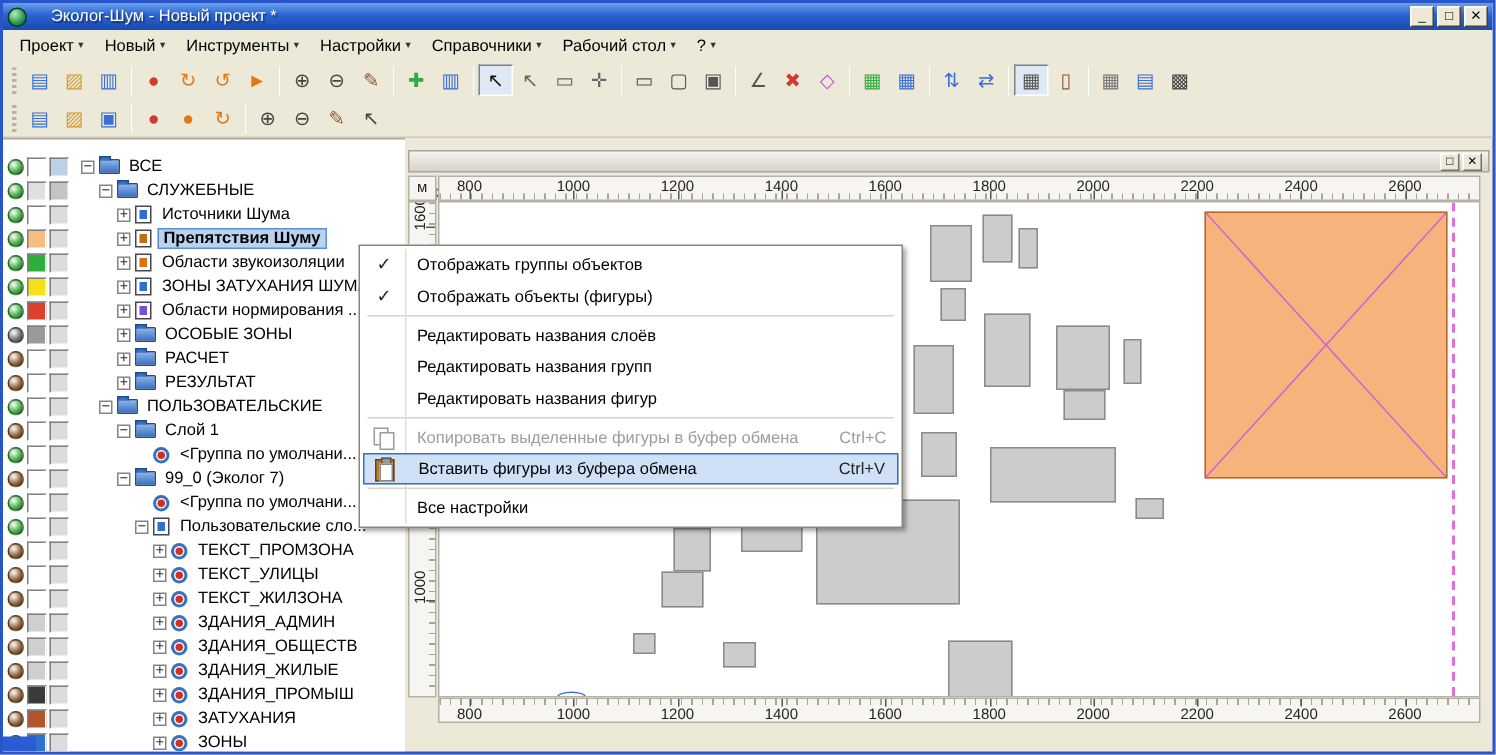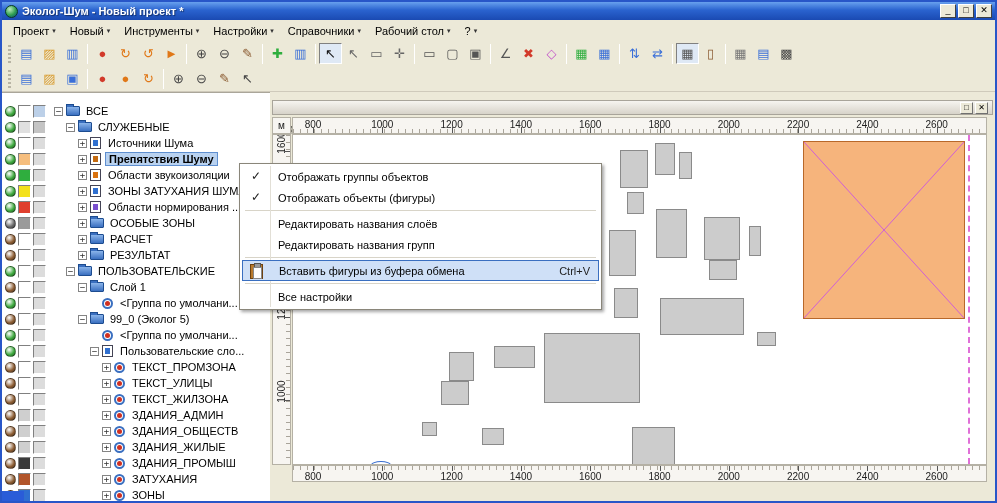--- a/index.html
+++ b/index.html
@@ -4,21 +4,21 @@
 <style>
   *{margin:0;padding:0;box-sizing:border-box;}
   body{background:#9aa0a8;font-family:"Liberation Sans",sans-serif;}
   .window{position:relative;width:997px;height:503px;background:#ece9d8;border:2px solid #2856c8;overflow:hidden;font-size:11px;color:#000;}
 
   
   .titlebar{position:absolute;left:0;top:0;right:0;height:18px;display:flex;align-items:center;padding:0 3px;
     background:linear-gradient(180deg,#68a0ee 0%,#2a63cf 45%,#1a4ab2 100%);color:#fff;}
   .app-icon{width:13px;height:13px;border-radius:50%;flex:none;margin-right:4px;border:1px solid #0a3a22;
     background:radial-gradient(circle at 35% 30%,#bdeabd,#2f9f4f 55%,#0a4f86 95%);}
-  .title-text{flex:1;font-weight:bold;font-size:11px;text-shadow:1px 1px 1px rgba(0,0,0,.45);white-space:nowrap;overflow:hidden;}
+  .title-text{flex:1;font-weight:normal;font-size:11px;text-shadow:1px 1px 1px rgba(0,0,0,.45);white-space:nowrap;overflow:hidden;margin-left:12px;}
   .win-btn{width:16px;height:14px;flex:none;margin-left:2px;background:#ece9d8;color:#000;
     border:1px solid;border-color:#fff #404040 #404040 #fff;font-size:9px;line-height:11px;text-align:center;}
 
   
   .menubar{position:absolute;top:18px;left:0;right:0;height:21px;background:#ece9d8;display:flex;align-items:center;padding-left:4px;}
   .menu-item{display:flex;align-items:center;gap:3px;padding:2px 7px;white-space:nowrap;}
   .menu-caret{font-size:7px;color:#333;line-height:1;}
 
   
   .toolbar{position:absolute;left:0;right:0;background:#ece9d8;display:flex;align-items:center;padding-left:2px;}
@@ -414,21 +414,21 @@
         <div class="icon-target"></div>
         <div class="tree-label">&lt;Группа по умолчани...</div>
       </div>
       <div class="tree-row" style="top: 218px;">
         <div class="ball" style="background: radial-gradient(circle at 35% 30%, rgb(255, 255, 255), rgb(138, 90, 48) 60%, rgb(34, 34, 34) 130%);"></div>
         <div class="sw" style="background: rgb(255, 255, 255);"></div>
         <div class="sw" style="background: rgb(220, 220, 220);"></div>
         <div class="indent" style="width: 32px;"></div>
         <div class="expander">−</div>
         <div class="icon-folder"></div>
-        <div class="tree-label">99_0 (Эколог 5)</div>
+        <div class="tree-label">99_0 (Эколог 7)</div>
       </div>
       <div class="tree-row" style="top: 234px;">
         <div class="ball" style="background: radial-gradient(circle at 35% 30%, rgb(255, 255, 255), rgb(58, 166, 58) 60%, rgb(34, 34, 34) 130%);"></div>
         <div class="sw" style="background: rgb(255, 255, 255);"></div>
         <div class="sw" style="background: rgb(220, 220, 220);"></div>
         <div class="indent" style="width: 44px;"></div>
         <div class="exp-spacer"></div>
         <div class="icon-target"></div>
         <div class="tree-label">&lt;Группа по умолчани...</div>
       </div>
@@ -628,21 +628,29 @@
         <div class="cm-check">✓</div>
         <div class="cm-label">Отображать объекты (фигуры)</div>
       </div>
       <div class="cm-sep"></div>
       <div class="cm-item">
         <div class="cm-label">Редактировать названия слоёв</div>
       </div>
       <div class="cm-item">
         <div class="cm-label">Редактировать названия групп</div>
       </div>
+      <div class="cm-item">
+        <div class="cm-label">Редактировать названия фигур</div>
+      </div>
       <div class="cm-sep"></div>
+      <div class="cm-item disabled">
+        <div class="icon-copy"></div>
+        <div class="cm-label">Копировать выделенные фигуры в буфер обмена</div>
+        <div class="cm-shortcut">Ctrl+C</div>
+      </div>
       <div class="cm-item highlight">
         <div class="icon-paste"></div>
         <div class="cm-label">Вставить фигуры из буфера обмена</div>
         <div class="cm-shortcut">Ctrl+V</div>
       </div>
       <div class="cm-sep"></div>
       <div class="cm-item">
         <div class="cm-label">Все настройки</div>
       </div>
     </div>

